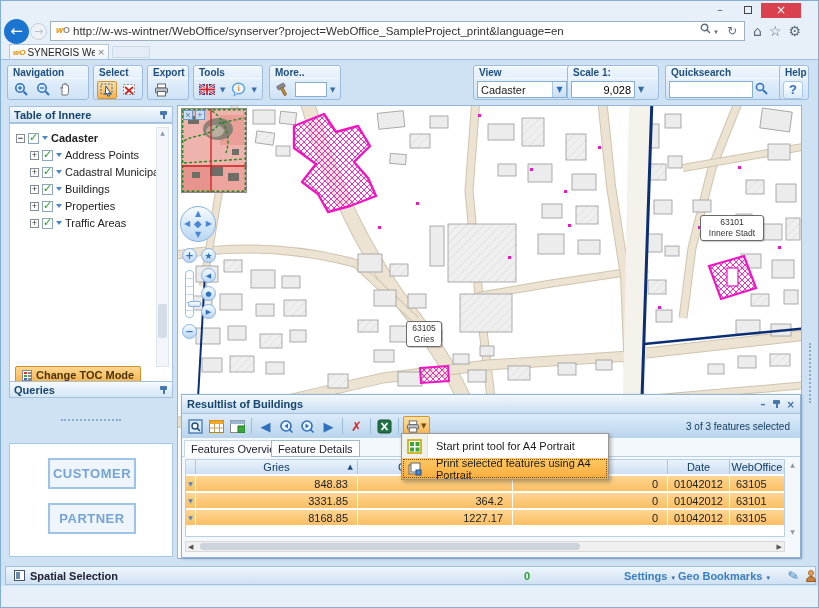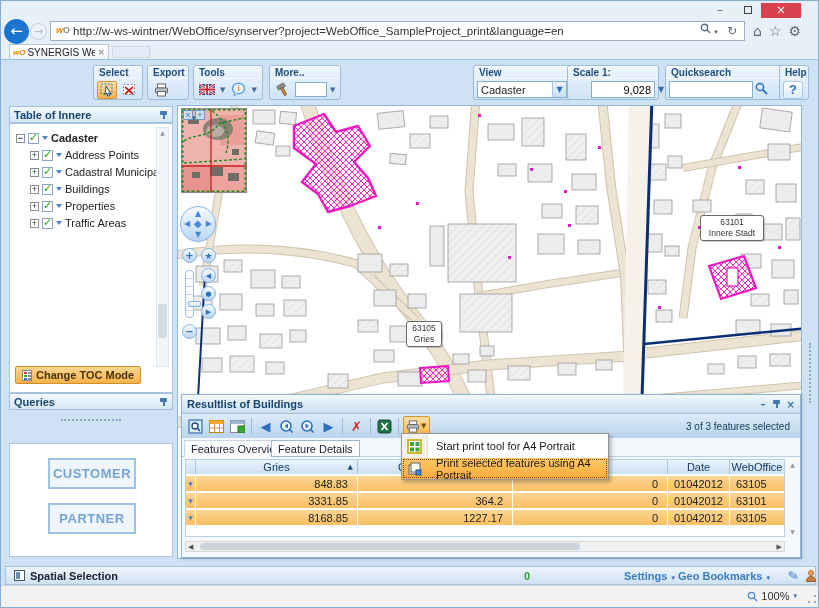--- a/index.html
+++ b/index.html
@@ -150,20 +150,45 @@
     <div id="tab1">
       <span class="fi">wO</span>
       <span class="t">SYNERGIS WebOffice Web...</span>
       <span class="x g">×</span>
     </div>
     <div id="newtab"></div>
   </div>
 
   <div id="app">
 
+    <div class="grp" style="left:6px;width:82px">
+      <h3>Navigation</h3>
+      <div class="bd">
+        <span class="tb">
+            <svg width="15" height="15" viewBox="0 0 15 15">
+              <circle cx="6" cy="6" r="4.2" fill="#d8ecfb" stroke="#2f6fbf" stroke-width="1.5"></circle>
+              <line x1="9.5" y1="9.5" x2="13" y2="13" stroke="#2f6fbf" stroke-width="2"></line>
+              <line x1="4" y1="6" x2="8" y2="6" stroke="#2f6fbf" stroke-width="1.3"></line>
+              <line x1="6" y1="4" x2="6" y2="8" stroke="#2f6fbf" stroke-width="1.3"></line>
+            </svg>
+          </span>
+        <span class="tb">
+            <svg width="15" height="15" viewBox="0 0 15 15">
+              <circle cx="6" cy="6" r="4.2" fill="#d8ecfb" stroke="#2f6fbf" stroke-width="1.5"></circle>
+              <line x1="9.5" y1="9.5" x2="13" y2="13" stroke="#2f6fbf" stroke-width="2"></line>
+              <line x1="4" y1="6" x2="8" y2="6" stroke="#2f6fbf" stroke-width="1.3"></line>
+            </svg>
+          </span>
+        <span class="tb">
+            <svg width="15" height="15" viewBox="0 0 15 15">
+              <path d="M4 13 L4 8 C3 7 2.5 5 3.5 5 L4.5 6.5 L4.5 3 C4.5 2 6 2 6 3 L6 2 C6 1 7.5 1 7.5 2 L7.5 2.5 C7.5 1.5 9 1.5 9 2.5 L9 4 C9 3 10.5 3 10.5 4 L10.5 9 C10.5 11 10 12 9.5 13 Z" fill="#fff" stroke="#777" stroke-width="1"></path>
+            </svg>
+          </span>
+      </div>
+    </div>
     <div class="grp" style="left:92px;width:50px">
       <h3>Select</h3>
       <div class="bd">
         <span class="tb sel">
             <svg width="15" height="15" viewBox="0 0 15 15">
               <rect x="1" y="2" width="11" height="10" fill="none" stroke="#2f6fbf" stroke-width="1" stroke-dasharray="2,1.5"></rect>
               <path d="M6 4 L11 12 L8.5 11 L9.5 14 L7.5 14 L7 11 L5 12.5 Z" fill="#fff" stroke="#1d4e7e" stroke-width="1"></path>
             </svg>
           </span>
         <span class="tb">
@@ -229,21 +254,21 @@
       <div class="bd">
         <span class="combo" style="width:90px">
           <span>Cadaster</span>
           <span class="cdd g">▼</span>
         </span>
       </div>
     </div>
     <div class="grp" style="left:566px;width:92px">
       <h3>Scale 1:</h3>
       <div class="bd">
-        <input class="tinput" style="width: 64px; text-align: right; margin-left: 20px;" value="9,028">
+        <input class="tinput" style="width: 64px; text-align: right;" value="9,028">
         <span class="dd g" style="font-size:8px">▼</span>
       </div>
     </div>
     <div class="grp" style="left:664px;width:124px">
       <h3>Quicksearch</h3>
       <div class="bd">
         <input class="tinput" style="width: 84px;" value="">
         <span><svg width="13" height="13" viewBox="0 0 13 13">
               <circle cx="5" cy="5" r="3.6" fill="none" stroke="#2f6fbf" stroke-width="1.5"></circle>
               <line x1="8" y1="8" x2="12" y2="12" stroke="#2f6fbf" stroke-width="1.8"></line>
@@ -312,21 +337,21 @@
         </div>
       <div id="toc-scroll">
         <span class="scr-ar g" style="top:1px">▲</span>
         <div id="toc-thumb"></div>
       </div>
     </div>
     <div id="toc-mode" style="top:306px">
       <span class="tocico"></span>
       <span>Change TOC Mode</span>
     </div>
-    <div class="panel-h" style="left:8px;top:333px;width:164px">
+    <div class="panel-h" style="left:8px;top:321px;width:164px">
       <span>Queries</span>
       <span class="pin"></span>
     </div>
     <div id="splitdots" style="top:359px"></div>
     <div class="panel-h" style="left:8px;top:384px;width:164px">
       <span>Powered by</span>
       <span class="pin"></span>
     </div>
     <div style="position:absolute;left:8px;top:383px;width:164px;height:114px;background:#fff;border:1px solid #a9c6e2">
       <div class="badge" style="top:14px">CUSTOMER</div>
@@ -693,24 +718,13 @@
       <span class="slink" style="position:absolute;left:618px"><span>Settings</span> <span class="dd g">▾</span></span>
       <span class="slink" style="position:absolute;left:672px"><span>Geo Bookmarks</span> <span class="dd g">▾</span></span>
       <span class="g" style="position:absolute;left:782px;color:#3a7ec2;font-size:13px;transform:rotate(-10deg)">✎</span>
       <span style="position:absolute;left:799px;top:3px;width:12px;height:13px">
           <span style="position:absolute;left:3px;top:0;width:6px;height:6px;border-radius:50%;background:#e8a05a;border:1px solid #b07030"></span>
           <span style="position:absolute;left:1px;top:6px;width:10px;height:6px;border-radius:5px 5px 0 0;background:#c87f3f;border:1px solid #9a5c20"></span>
         </span>
     </div>
   </div>
 
-  <div id="iestatus">
-    <span id="iezoom">
-      <svg width="11" height="11" viewBox="0 0 11 11">
-          <circle cx="4.5" cy="4.5" r="3.2" fill="none" stroke="#4a86d8" stroke-width="1.3"></circle>
-          <line x1="7" y1="7" x2="10" y2="10" stroke="#4a86d8" stroke-width="1.3"></line>
-        </svg>
-      <span>100%</span>
-      <span class="dd g">▾</span>
-    </span>
-    <span id="grip"></span>
-  </div>
 </div>
 
 </body></html>

